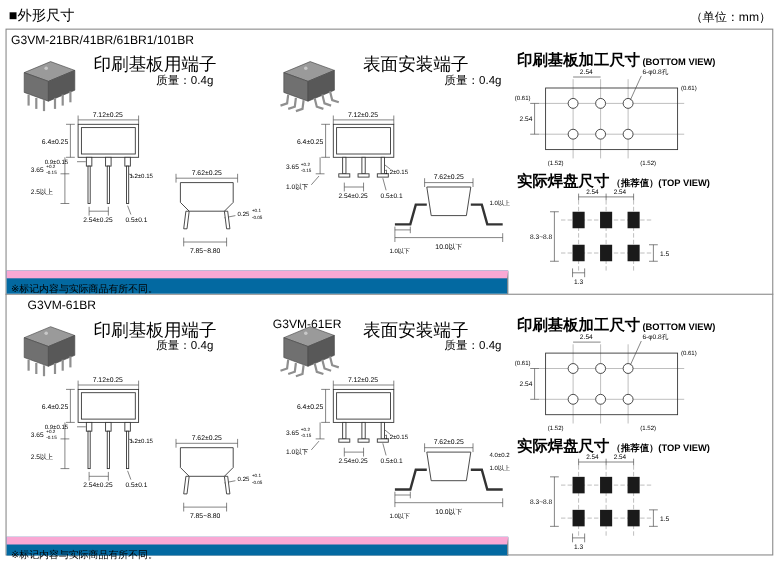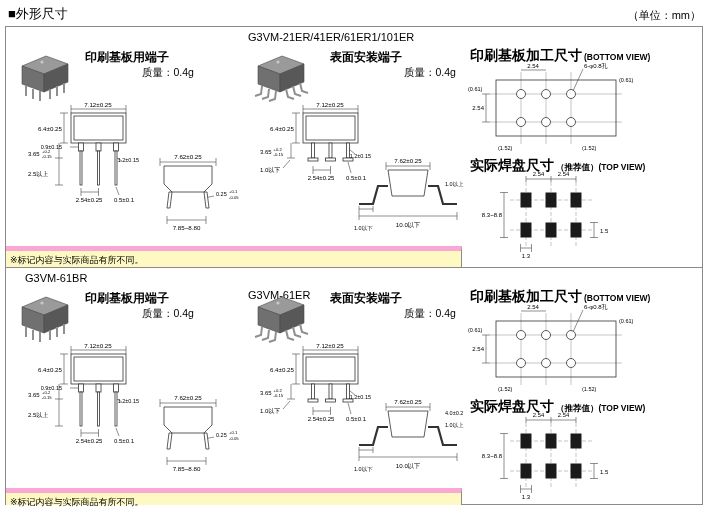--- a/index.html
+++ b/index.html
@@ -5,45 +5,46 @@
   *{margin:0;padding:0;box-sizing:border-box}
   html,body{width:709px;height:511px;background:#fff}
   body{font-family:"Liberation Sans","DejaVu Sans",sans-serif;color:#000;position:relative}
   .page{position:absolute;inset:0;background:#fff;overflow:hidden}
   .abs{position:absolute}
   .frame{border:1px solid #8a8a8a}
   .hline{background:#8a8a8a;height:1px}
   .title{font-size:13px;font-weight:normal}
   .unit{font-size:11px}
   .model{font-size:11px}
-  .tlabel{font-size:12px;font-weight:bold}
+  .tlabel{font-size:16px;font-weight:normal}
   .weight{font-size:10.5px}
   .rtitle{font-size:14px;font-weight:bold}
   .rsub{font-size:8.5px;font-weight:bold;margin-left:2px}
-  .note{font-size:9px;border-top:5px solid #f9a8d4;border-right:1px solid #8a8a8a;padding:3px 0 0 4px;background:#fef9c3}
+  .note{font-size:9px;border-top:7px solid #f9a8d4;border-right:1px solid #8a8a8a;padding:3px 0 0 4px;background:#0369a1}
   svg{overflow:visible}
   svg text{font-family:"Liberation Sans","DejaVu Sans",sans-serif;fill:#000}
   .shape{fill:#fff;stroke:#333;stroke-width:0.8}
   .board{fill:none;stroke:#333;stroke-width:0.8}
   .hole{fill:#fff;stroke:#333;stroke-width:0.8}
   .dim{stroke:#444;stroke-width:0.6}
   .cl{stroke:#888;stroke-width:0.5}
   .lead{stroke:#333;stroke-width:2.2;fill:none}
   .pad{fill:#1a1a1a}
 </style>
 </head>
 <body>
 
 <div class="page">
 
   <div class="abs title" style="left:8px;top:5px">■外形尺寸</div>
   <div class="abs unit" style="right:8px;top:8px">（单位：mm）</div>
   <div class="abs frame" style="left:5px;top:26px;width:698px;height:479px"></div>
   <div class="abs hline" style="left:5px;top:267px;width:698px"></div>
 
+  <div class="abs model" style="left:10px;top:31px">G3VM-21BR/41BR/61BR1/101BR</div>
   <div class="abs tlabel" style="left:85px;top:49px">印刷基板用端子</div>
   <div class="abs weight" style="left:142px;top:66px">质量：0.4g</div>
 
   <svg class="abs" style="left:12px;top:50px" width="64" height="54" viewBox="0 0 64 54">
     <polygon points="10,16 34,6 56,14 32,24" fill="#9a9a9a" stroke="#4a4a4a" stroke-width="0.6"></polygon>
     <polygon points="10,16 32,24 32,42 10,34" fill="#707070" stroke="#4a4a4a" stroke-width="0.6"></polygon>
     <polygon points="32,24 56,14 56,32 32,42" fill="#585858" stroke="#4a4a4a" stroke-width="0.6"></polygon>
     <circle cx="30" cy="12" r="1.6" fill="#c8c8c8"></circle>
     <g stroke="#8f8f8f" stroke-width="2">
       <line x1="14" y1="36" x2="14" y2="46"></line>
@@ -110,21 +111,20 @@
       <polygon class="shape" points="31,40 34,40 32,56 29,56"></polygon>
         <polygon class="shape" points="66,40 69,40 71,56 68,56"></polygon>
     </g>
     <text x="50" y="7" text-anchor="middle" font-size="6.2">7.62±0.25</text>
     <text x="78" y="44" font-size="5.5">0.25</text>
     <text x="91" y="41" font-size="4.2">+0.1</text>
     <text x="91" y="47" font-size="4.2">-0.05</text>
     <text x="48.5" y="78" text-anchor="middle" font-size="6.2">7.85~8.80</text>
   </svg>
 
-  <div class="abs model" style="left:248px;top:31px">G3VM-21ER/41ER/61ER1/101ER</div>
   <div class="abs tlabel" style="left:330px;top:49px">表面安装端子</div>
   <div class="abs weight" style="left:404px;top:66px">质量：0.4g</div>
 
   <svg class="abs" style="left:248px;top:50px" width="64" height="54" viewBox="0 0 64 54">
     <polygon points="10,16 34,6 56,14 32,24" fill="#9a9a9a" stroke="#4a4a4a" stroke-width="0.6"></polygon>
     <polygon points="10,16 32,24 32,42 10,34" fill="#707070" stroke="#4a4a4a" stroke-width="0.6"></polygon>
     <polygon points="32,24 56,14 56,32 32,42" fill="#585858" stroke="#4a4a4a" stroke-width="0.6"></polygon>
     <circle cx="30" cy="12" r="1.6" fill="#c8c8c8"></circle>
     <g class="leadline" stroke="#8f8f8f" stroke-width="2" fill="none">
       <polyline points="14,36 13,44 7,46"></polyline>

